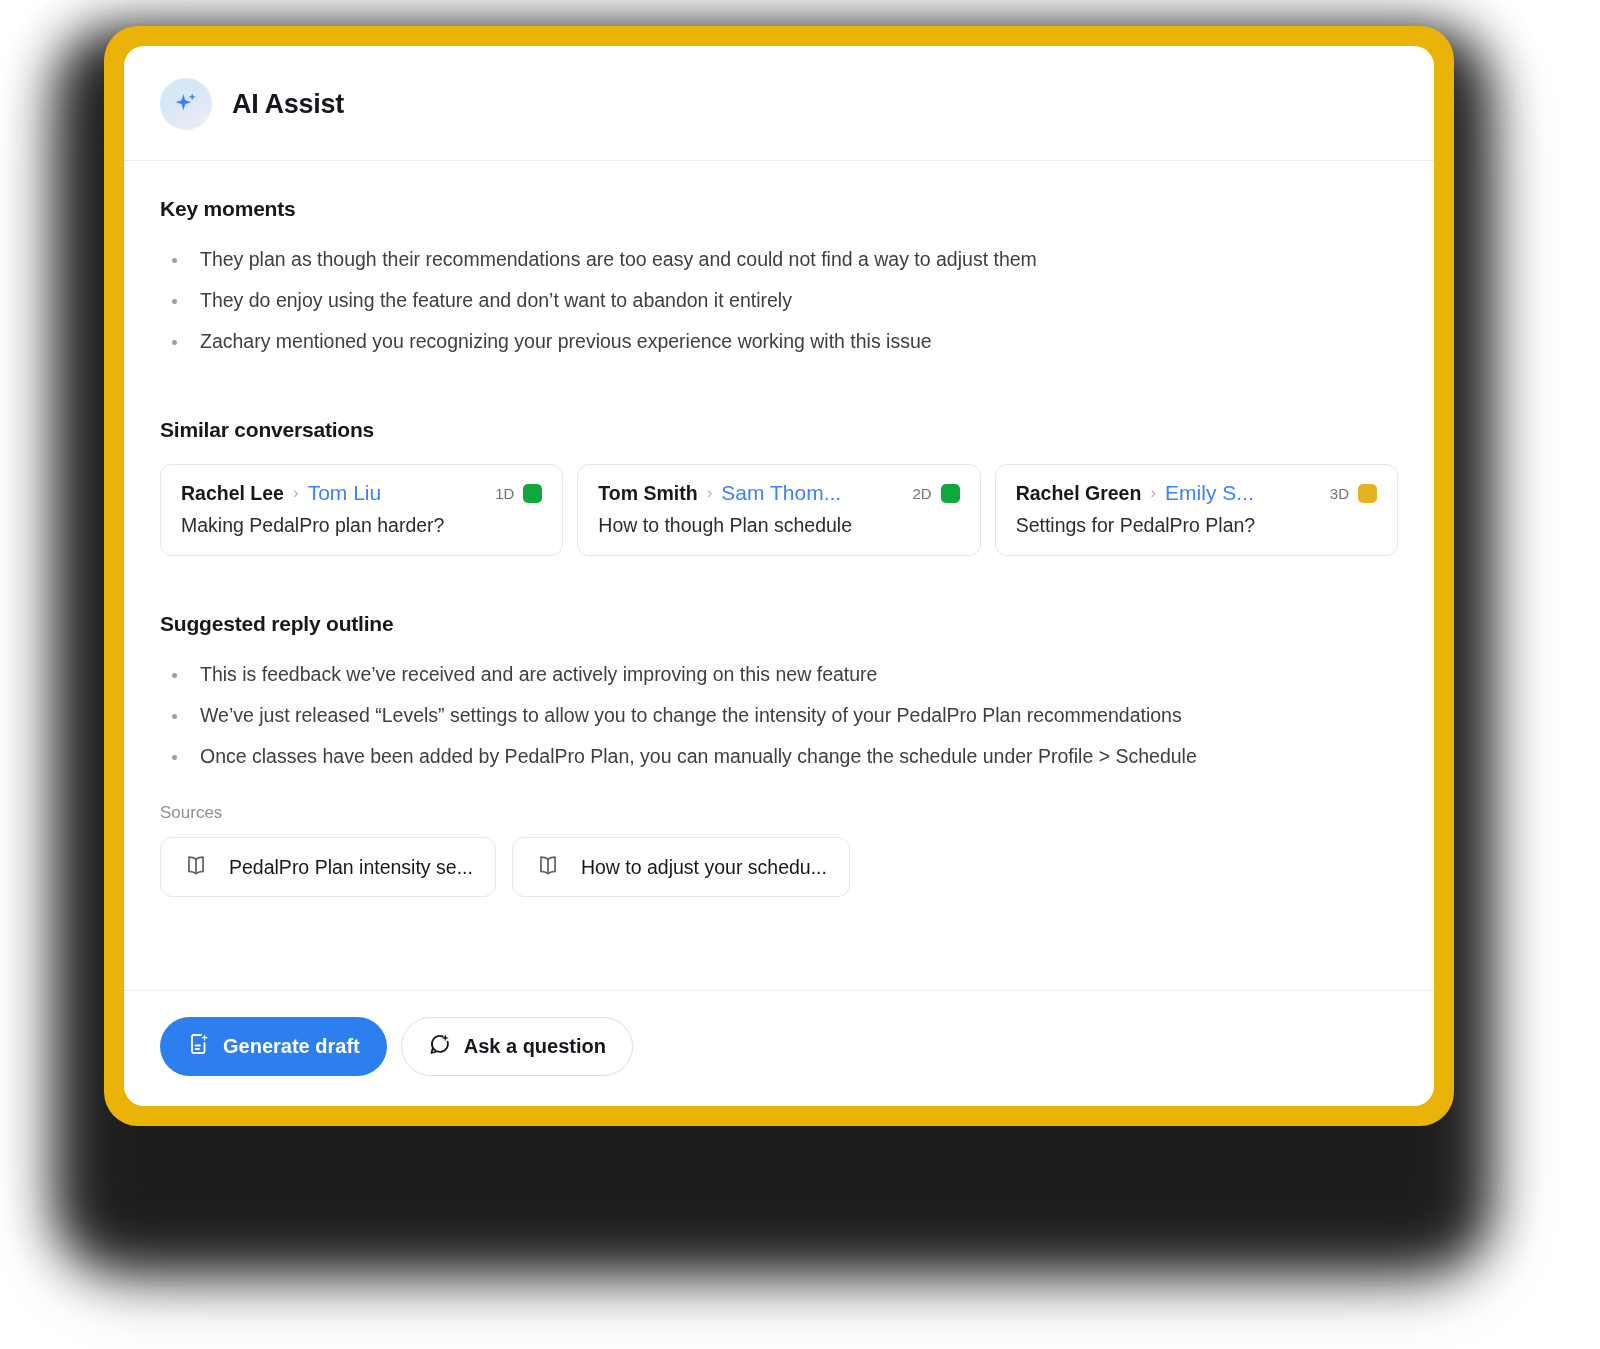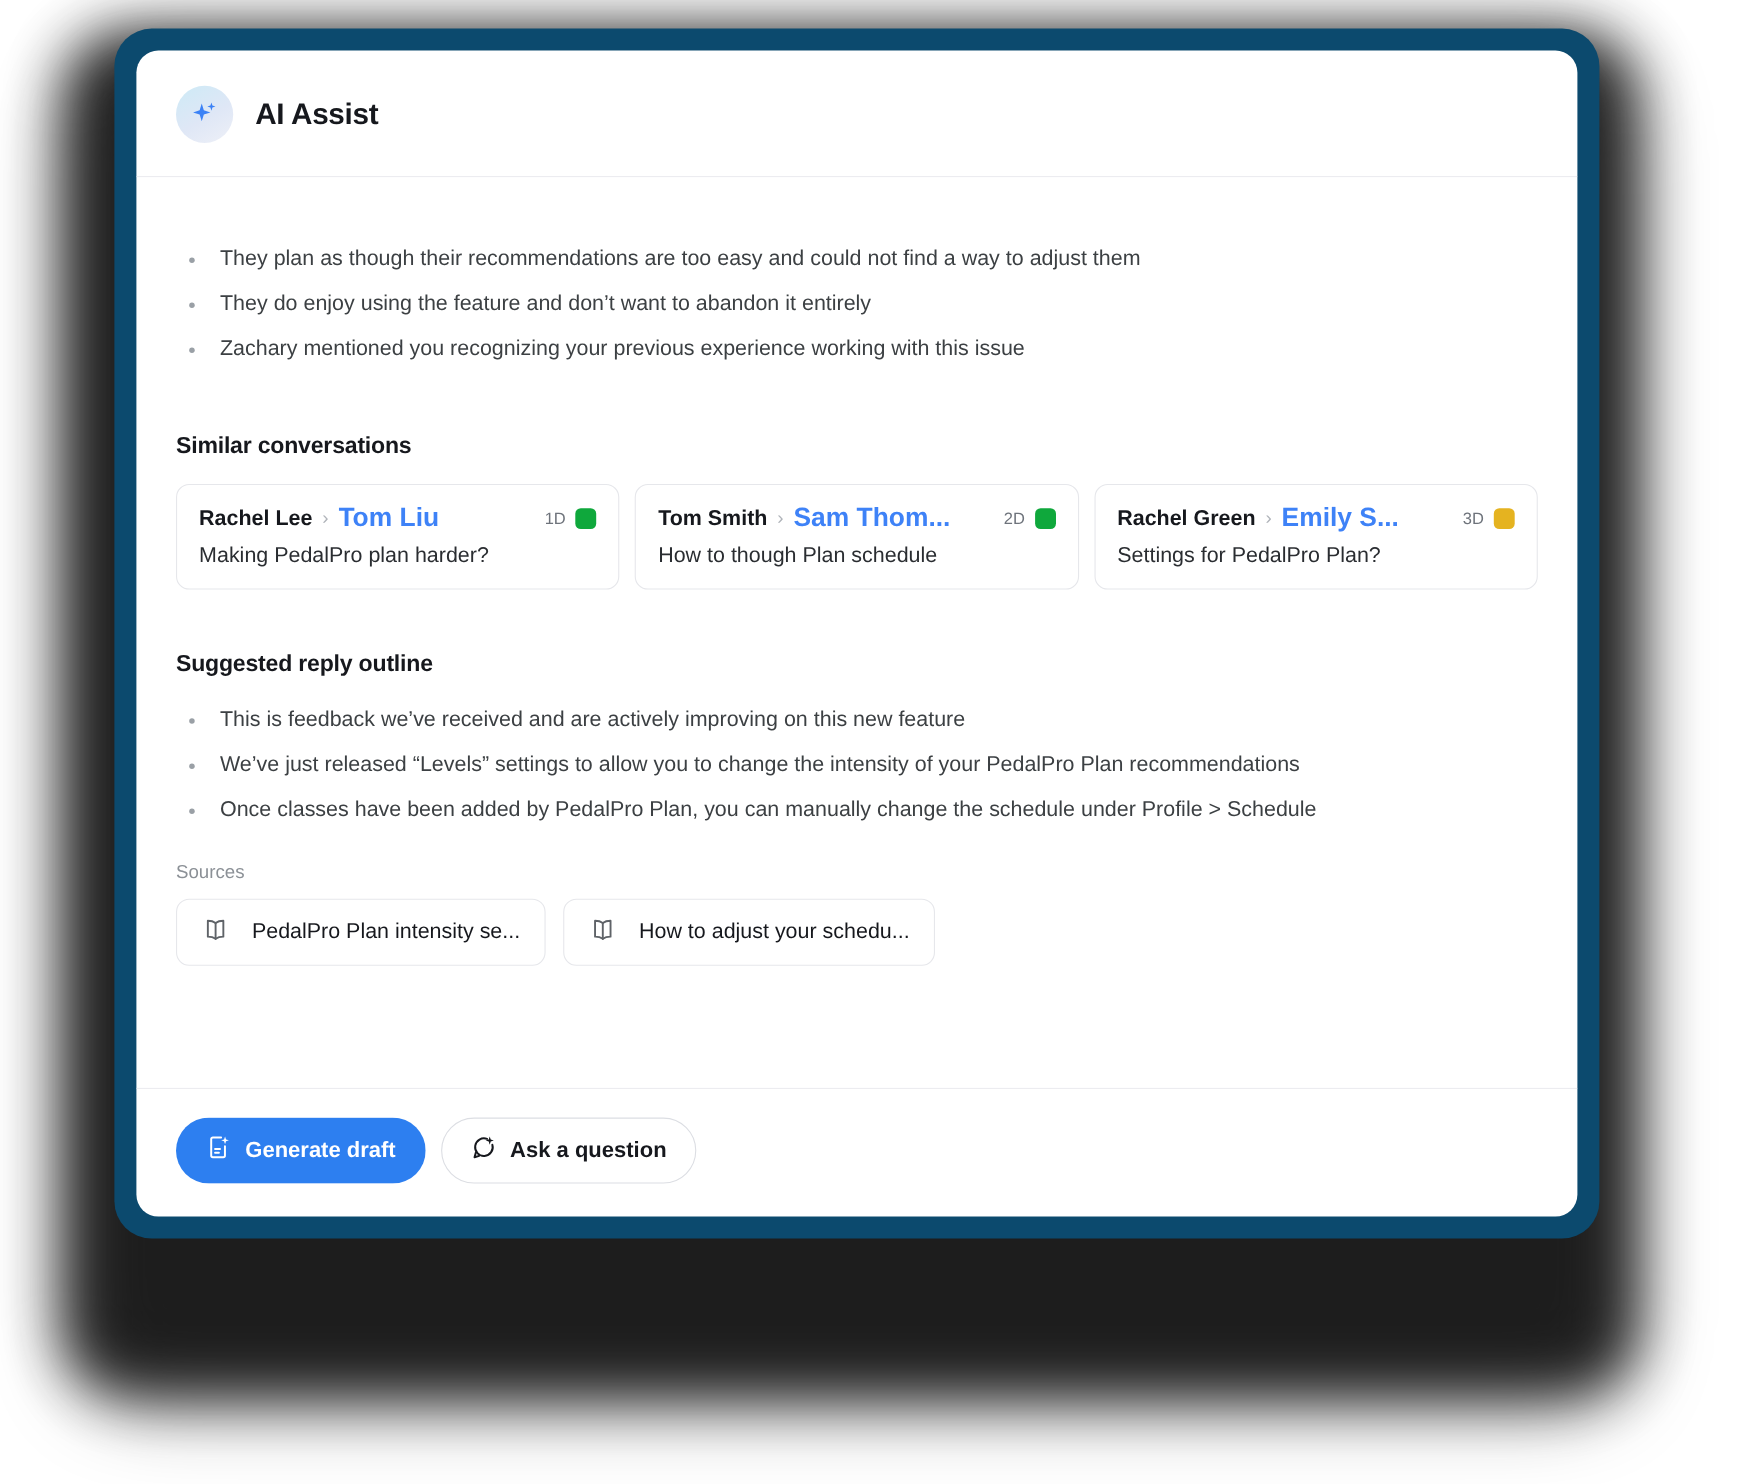--- a/index.html
+++ b/index.html
@@ -41,21 +41,21 @@
   }
 
   
   .frame {
     position: absolute;
     left: 104px;
     top: 26px;
     width: 1350px;
     height: 1100px;
     border-radius: 34px;
-    background: #0c4a6e;
+    background: #eab308;
     padding: 20px;
   }
 
   
   .card {
     width: 100%;
     height: 100%;
     background: #ffffff;
     border-radius: 20px;
     display: flex;
@@ -154,26 +154,25 @@
     font-weight: bold;
     color: #16181d;
     flex: 0 0 auto;
   }
   .conv-arrow {
     font-size: 17px;
     color: #b0b4ba;
     flex: 0 0 auto;
   }
   .conv-to {
-    font-size: 24px;
+    font-size: 21px;
     color: #3e82f7;
     flex: 0 1 auto;
     overflow: hidden;
     text-overflow: ellipsis;
-    font-weight: bold;
   }
   .conv-age {
     font-size: 15px;
     color: #6e737b;
     margin-left: auto;
     padding-left: 10px;
     flex: 0 0 auto;
   }
   .status-dot {
     width: 19px;
@@ -265,20 +264,21 @@
           <svg width="28" height="28" viewBox="0 0 28 28" aria-hidden="true">
             <path d="M11.4 4.2 L13.3 10.3 L19.3 12.2 L13.3 14.1 L11.4 20.2 L9.5 14.1 L3.5 12.2 L9.5 10.3 Z" fill="#3b82f6"></path>
             <path d="M20.2 3.2 L21.1 6.0 L23.9 6.9 L21.1 7.8 L20.2 10.6 L19.3 7.8 L16.5 6.9 L19.3 6.0 Z" fill="#3b82f6"></path>
           </svg>
         </div>
         <div class="card-title">AI Assist</div>
       </div>
 
       <div class="card-body">
 
+        <div class="section-heading">Key moments</div>
         <ul class="bullets">
           <li>They plan as though their recommendations are too easy and could not find a way to adjust them</li>
           <li>They do enjoy using the feature and don’t want to abandon it entirely</li>
           <li>Zachary mentioned you recognizing your previous experience working with this issue</li>
         </ul>
 
         <div class="gap-lg"></div>
 
         <div class="section-heading">Similar conversations</div>
         <div class="conv-row">

